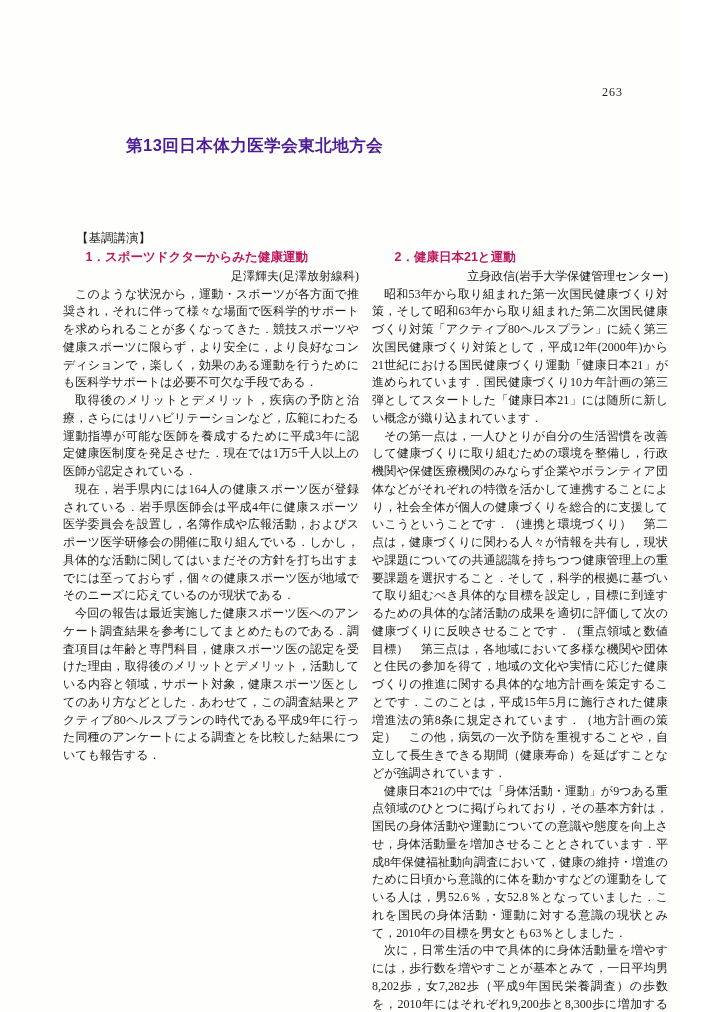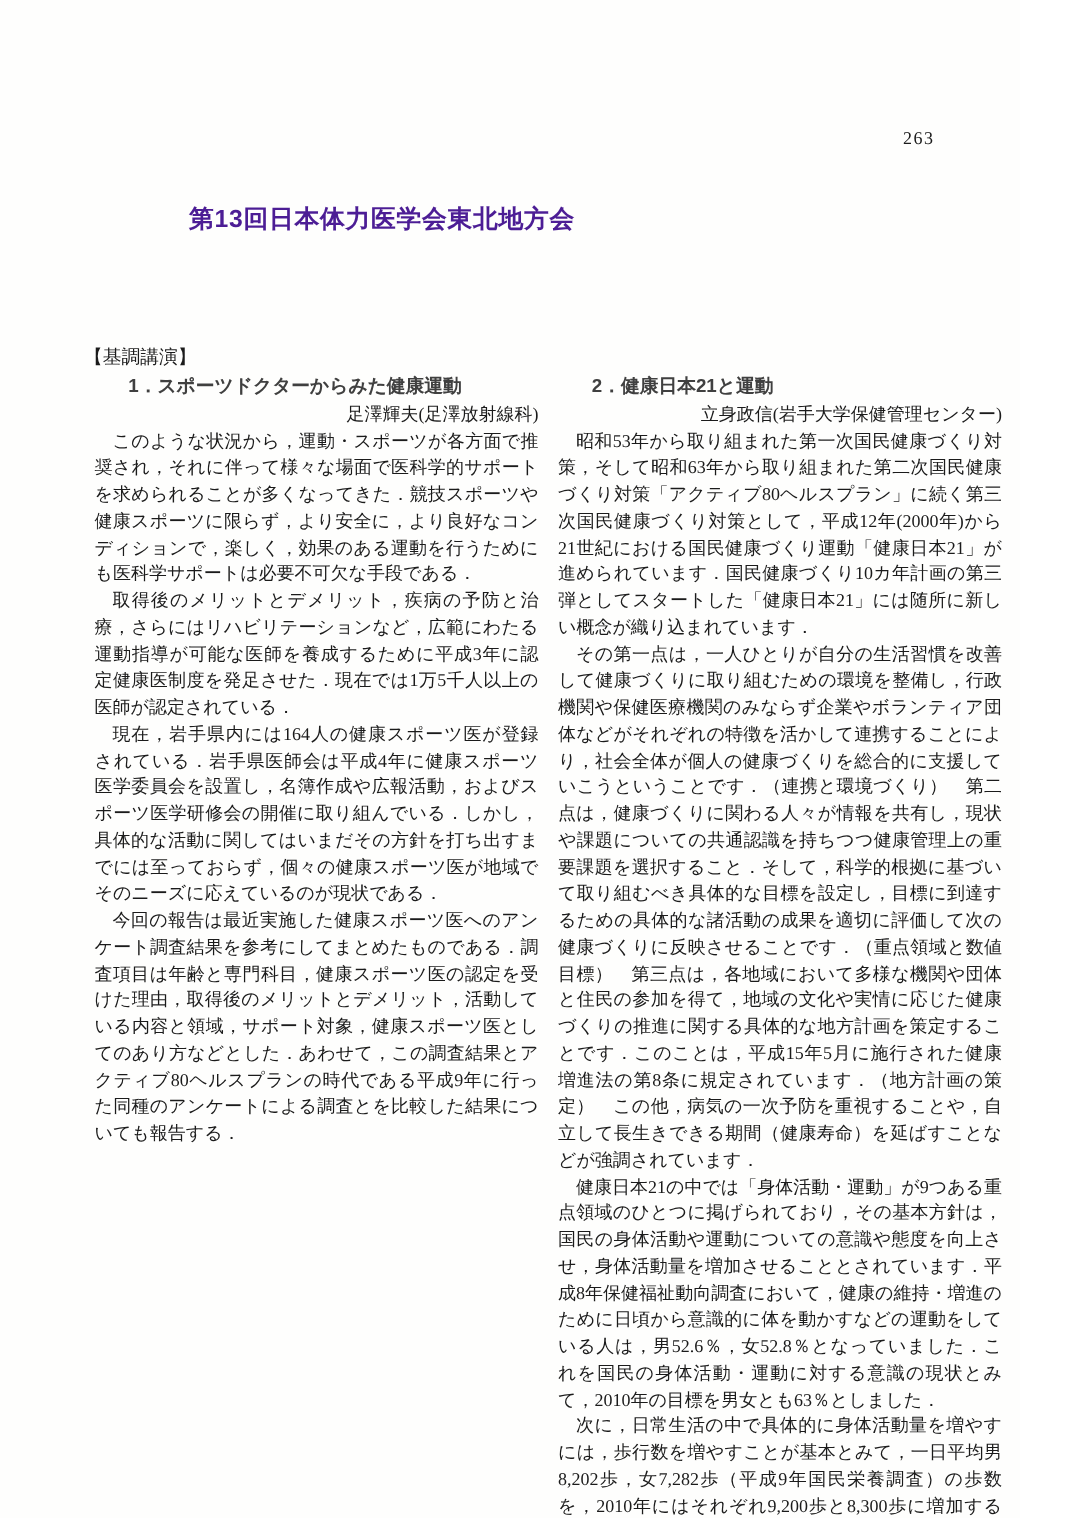--- a/index.html
+++ b/index.html
@@ -39,21 +39,21 @@
     left: 205px;
     top: 159px;
     font-size: 12px;
     line-height: 22px;
   }
   .meta-row { white-space: pre; }
   .meta-label { }
   .meta-value { }
   .section-header {
     position: absolute;
-    left: 56px;
+    left: 76px;
     top: 230px;
     font-size: 12.5px;
   }
   .columns {
     position: absolute;
     left: 63px;
     top: 249px;
     width: 605px;
     display: flex;
     gap: 13px;
@@ -63,21 +63,21 @@
     font-size: 12px;
     line-height: 17.75px;
     text-align: justify;
   }
   .talk-title {
     font-family: "Liberation Sans", "DejaVu Sans", sans-serif;
     font-weight: bold;
     font-size: 12.5px;
     padding-left: 1.8em;
     margin: 0 0 1px 0;
-    color: #404040;
+    color: #be185d;
     text-align: left;
   }
   .talk-author {
     margin: 0;
     text-indent: 0.8em;
     text-align: right;
   }
   p.body-para {
     margin: 0;
     text-indent: 1em;

